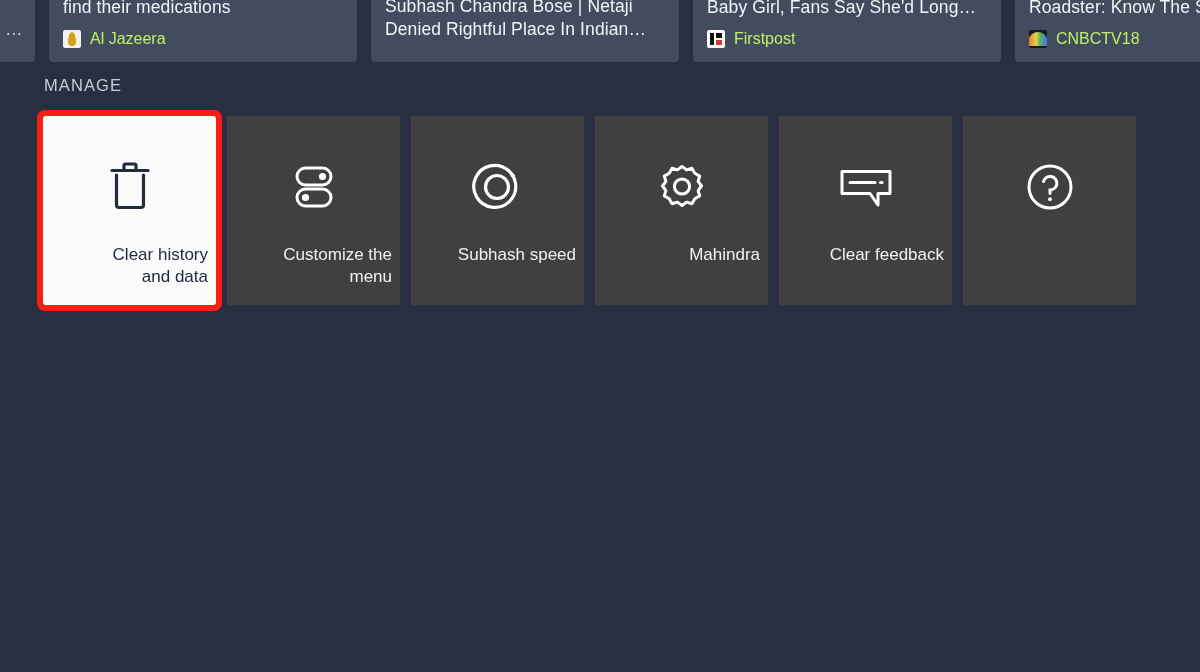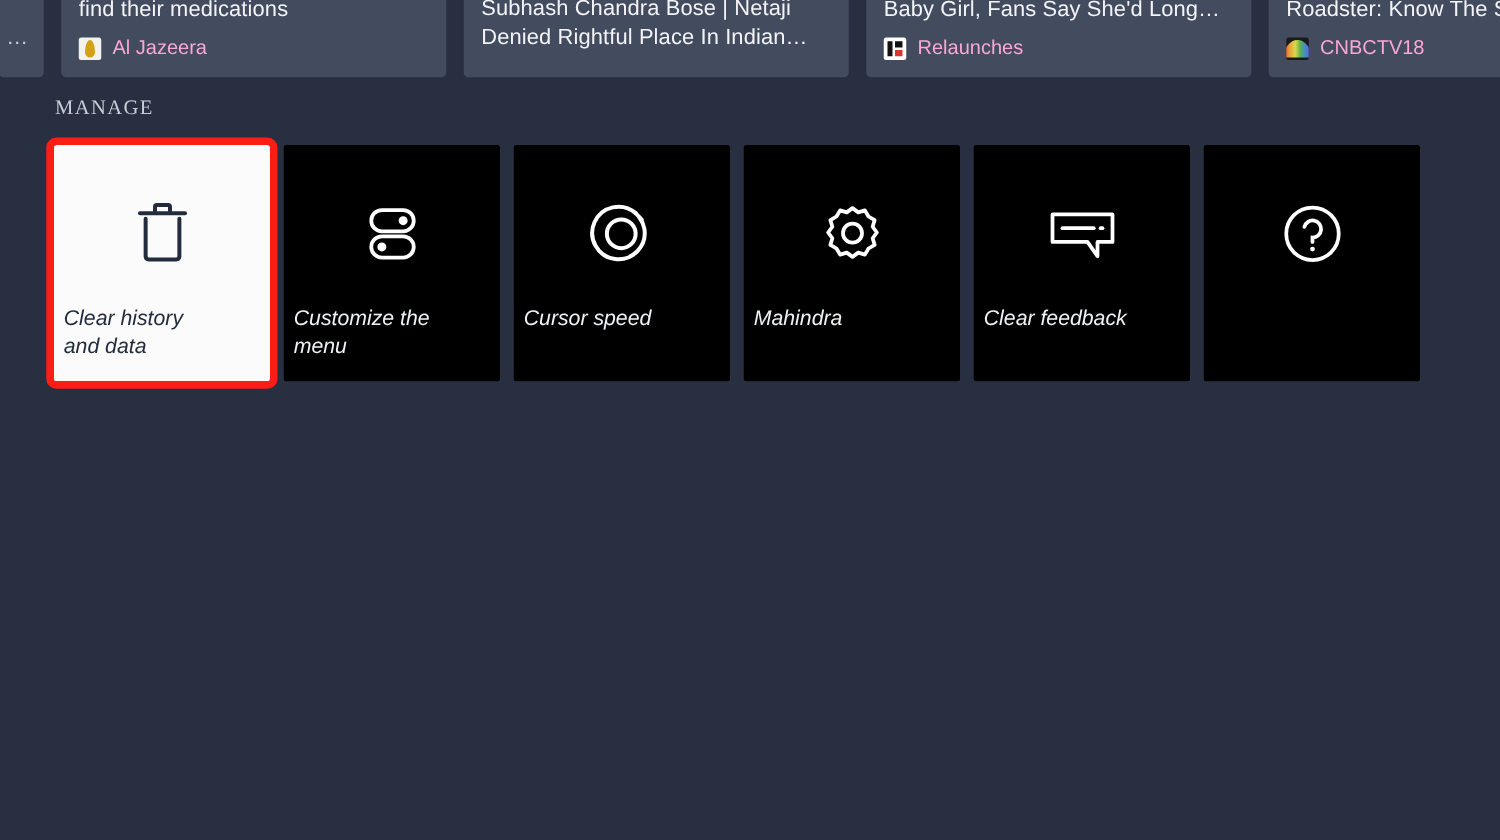--- a/index.html
+++ b/index.html
@@ -80,21 +80,21 @@
     height: 22px;
   }
   .src-logo {
     width: 18px;
     height: 18px;
     border-radius: 2px;
     flex: 0 0 auto;
     display: block;
   }
   .src-name {
-    color: #f9a8d4;
+    color: #bef264;
     font-size: 16px;
     line-height: 18px;
     white-space: nowrap;
   }
 
   
   .logo-aljazeera {
     background: #f2f2ee;
     position: relative;
   }
@@ -160,35 +160,34 @@
 
   
   .section-label {
     position: absolute;
     left: 44px;
     top: 76px;
     color: #c8cdd8;
     font-size: 16.5px;
     letter-spacing: 1.1px;
     font-weight: 400;
-    font-family: Liberation Serif, serif;
   }
 
   .tile-row {
     position: absolute;
     left: 43px;
     top: 116px;
     display: flex;
     gap: 11px;
   }
 
   .tile {
     width: 173px;
     height: 189px;
-    background: #000000;
+    background: #404040;
     border-radius: 2px;
     box-sizing: border-box;
     display: flex;
     flex-direction: column;
     align-items: center;
     position: relative;
     cursor: pointer;
   }
   .tile .tile-icon {
     position: absolute;
@@ -198,26 +197,25 @@
     height: 58px;
     display: flex;
     align-items: center;
     justify-content: center;
   }
   .tile .tile-label {
     position: absolute;
     left: 8px;
     right: 8px;
     top: 128px;
-    text-align: left;
+    text-align: right;
     color: #eef1f5;
     font-size: 17px;
     line-height: 22px;
     white-space: pre-line;
-    font-style: italic;
   }
 
   
   .tile.selected {
     background: #fbfbfb;
     outline: 6px solid #fc1d15;
     outline-offset: 0px;
     z-index: 5;
   }
   .tile.selected .tile-label {
@@ -249,21 +247,21 @@
     <div class="news-card wide">
       <div class="news-title">Subhash Chandra Bose | Netaji
 Denied Rightful Place In Indian…</div>
     </div>
 
     <div class="news-card wide">
       <div class="news-title">As Priyanka And Nick Welcome A
 Baby Girl, Fans Say She'd Long…</div>
       <div class="news-src">
         <span class="src-logo logo-firstpost"></span>
-        <span class="src-name">Relaunches</span>
+        <span class="src-name">Firstpost</span>
       </div>
     </div>
 
     <div class="news-card last">
       <div class="news-title">Mahindra Relaunches
 Roadster: Know The S…</div>
       <div class="news-src">
         <span class="src-logo logo-cnbctv18"></span>
         <span class="src-name">CNBCTV18</span>
       </div>
@@ -301,21 +299,21 @@
     </div>
 
     <div class="tile">
       <span class="tile-icon">
         <svg width="52" height="52" viewBox="0 0 52 52" fill="none" stroke="#ffffff" stroke-width="3.2" stroke-linecap="round">
           <path d="M36.5 9.5 A21 21 0 1 0 43.5 22 A21 21 0 0 0 39.5 13"></path>
           <path d="M36.5 9.5 L41.5 14.8"></path>
           <circle cx="25" cy="26" r="11.5"></circle>
         </svg>
       </span>
-      <span class="tile-label">Cursor speed</span>
+      <span class="tile-label">Subhash speed</span>
     </div>
 
     <div class="tile">
       <span class="tile-icon">
         <svg width="52" height="52" viewBox="0 0 52 52" fill="none" stroke="#ffffff" stroke-width="3" stroke-linejoin="round">
           <path d="M26 5.5 l4.6 3.4 5.3 -1.6 2.9 4.9 4.9 2.9 -1.6 5.3 3.4 4.6 -3.4 4.6 1.6 5.3 -4.9 2.9 -2.9 4.9 -5.3 -1.6 -4.6 3.4 -4.6 -3.4 -5.3 1.6 -2.9 -4.9 -4.9 -2.9 1.6 -5.3 -3.4 -4.6 3.4 -4.6 -1.6 -5.3 4.9 -2.9 2.9 -4.9 5.3 1.6z"></path>
           <circle cx="26" cy="25.5" r="7.6"></circle>
         </svg>
       </span>
       <span class="tile-label">Mahindra</span>

